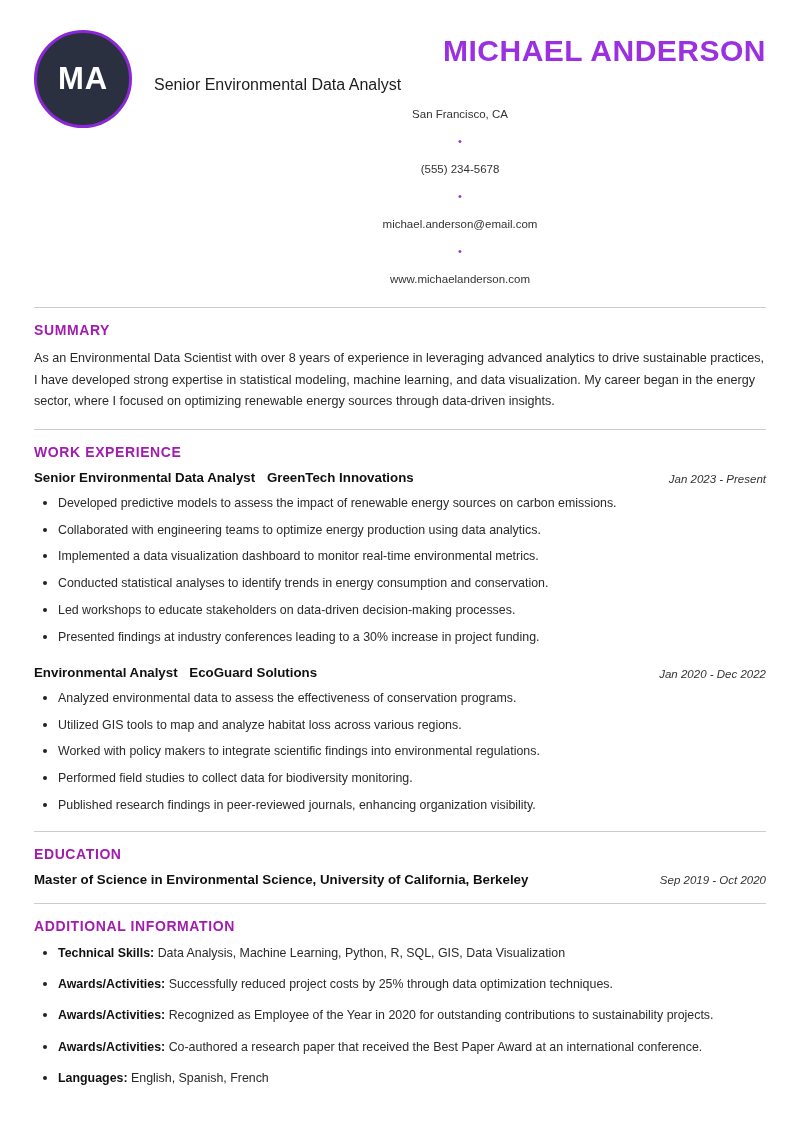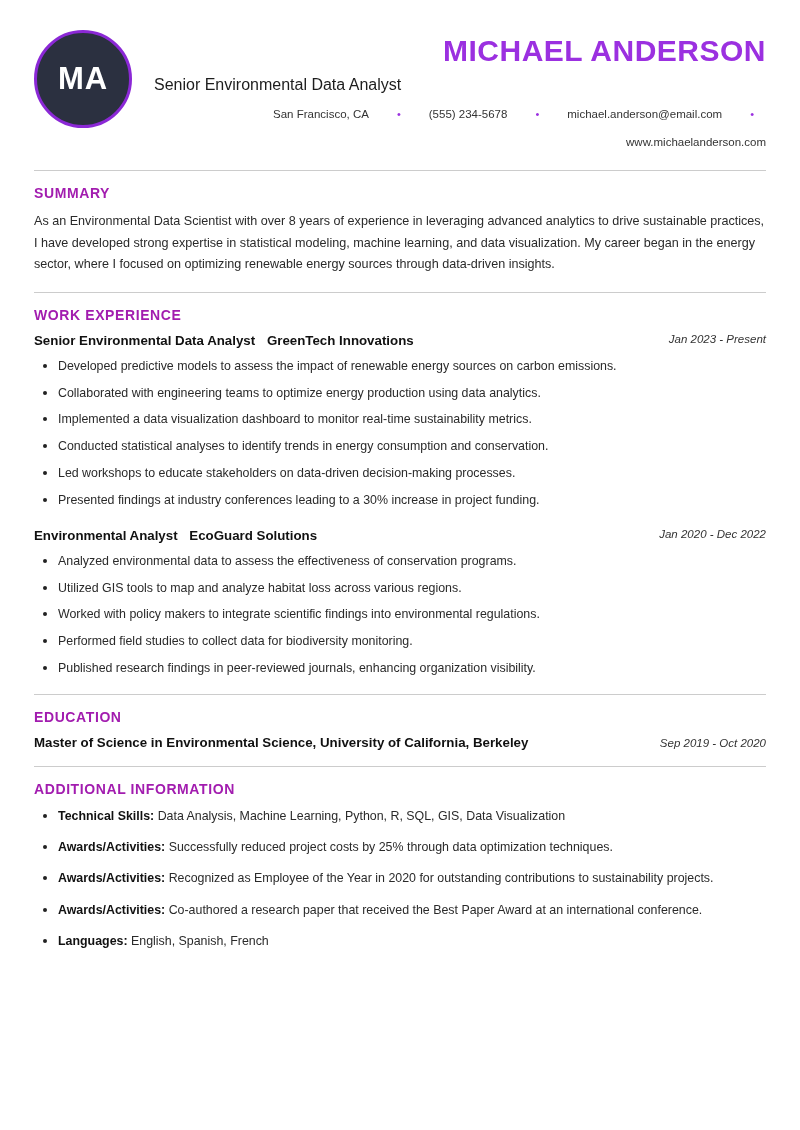--- a/index.html
+++ b/index.html
@@ -66,20 +66,21 @@
     margin-bottom: 14px;
   }
   .contact-row {
     display: flex;
     justify-content: flex-end;
     align-items: center;
     gap: 16px;
     font-size: 11.5px;
     color: #333333;
     flex-wrap: wrap;
+    flex-direction: column;
   }
   .contact-item { white-space: nowrap; }
   .contact-sep {
     color: #9b30e0;
     padding: 0 12px;
     font-size: 11px;
     line-height: 1;
   }
   .head-rule {
     border-top: 1px solid #cccccc;
@@ -104,21 +105,21 @@
     line-height: 1.72;
     color: #2a2a2a;
     text-align: left;
   }
 
   
   .job { margin-bottom: 2px; }
   .job + .job { margin-top: 18px; }
   .job-head {
     display: flex;
-    align-items: flex-start;
+    align-items: flex-end;
     justify-content: space-between;
   }
   .job-left {
     font-size: 13.3px;
     font-weight: bold;
     color: #111111;
   }
   .job-company { margin-left: 8px; }
   .job-date {
     font-size: 11.5px;
@@ -238,21 +239,21 @@
       <div class="job-head">
         <div class="job-left">
           <span>Senior Environmental Data Analyst</span>
           <span class="job-company">GreenTech Innovations</span>
         </div>
         <div class="job-date">Jan 2023 - Present</div>
       </div>
       <ul class="bullets">
         <li>Developed predictive models to assess the impact of renewable energy sources on carbon emissions.</li>
         <li>Collaborated with engineering teams to optimize energy production using data analytics.</li>
-        <li>Implemented a data visualization dashboard to monitor real-time sustainability metrics.</li>
+        <li>Implemented a data visualization dashboard to monitor real-time environmental metrics.</li>
         <li>Conducted statistical analyses to identify trends in energy consumption and conservation.</li>
         <li>Led workshops to educate stakeholders on data-driven decision-making processes.</li>
         <li>Presented findings at industry conferences leading to a 30% increase in project funding.</li>
       </ul>
     </div>
 
     <div class="job">
       <div class="job-head">
         <div class="job-left">
           <span>Environmental Analyst</span>

